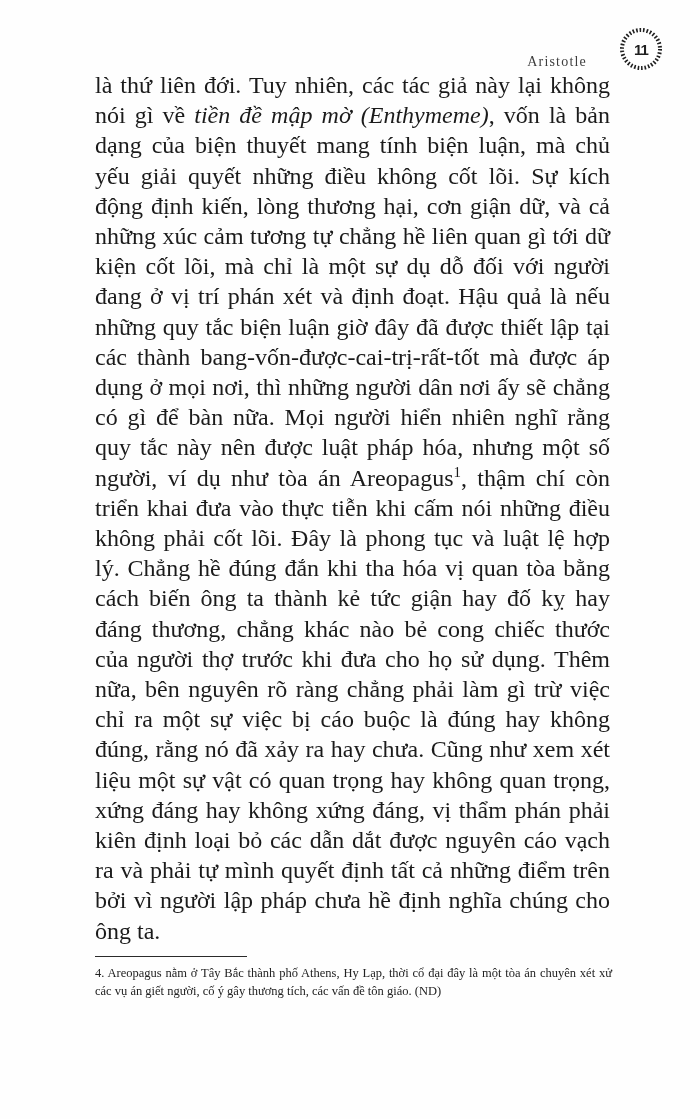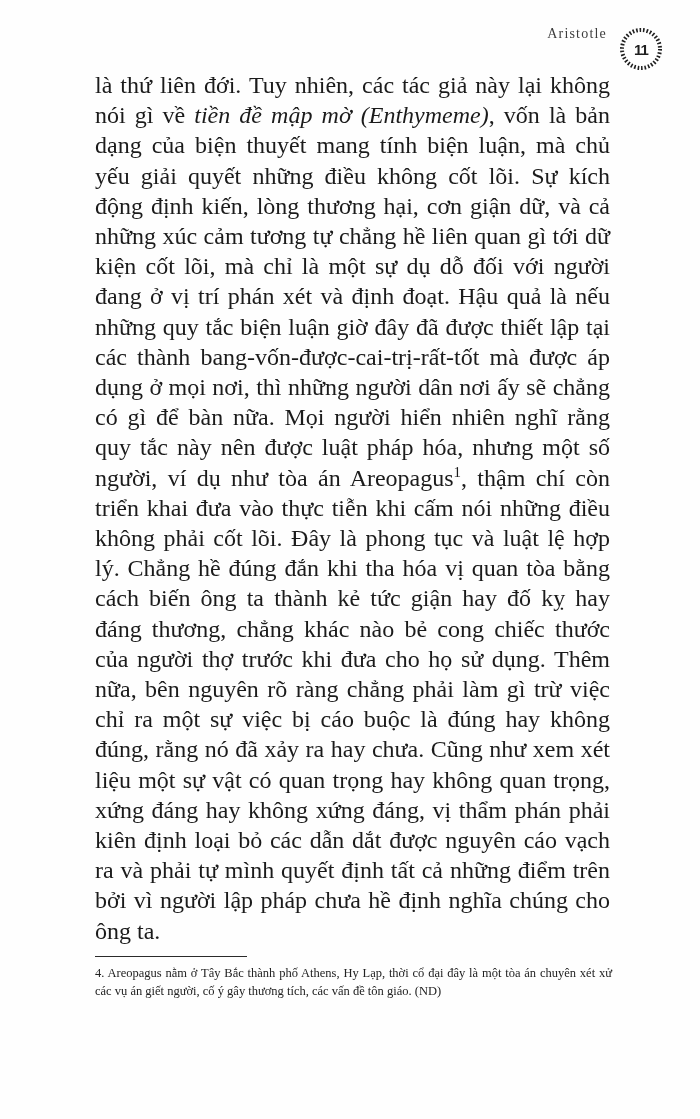--- a/index.html
+++ b/index.html
@@ -15,22 +15,22 @@
     background: #fefefe;
     font-family: "Liberation Serif", "DejaVu Serif", serif;
     color: #1b1b1b;
     overflow: hidden;
   }
   .page-header {
     position: absolute;
     top: 26px;
     right: 36px;
     display: flex;
-    align-items: flex-start;
-    gap: 11px;
+    align-items: flex-end;
+    gap: 31px;
   }
   .author {
     font-family: "Liberation Serif", "DejaVu Serif", serif;
     font-size: 14px;
     letter-spacing: 1.2px;
     color: #3d3d3d;
     padding-bottom: 2px;
   }
   .seal {
     display: inline-flex;

